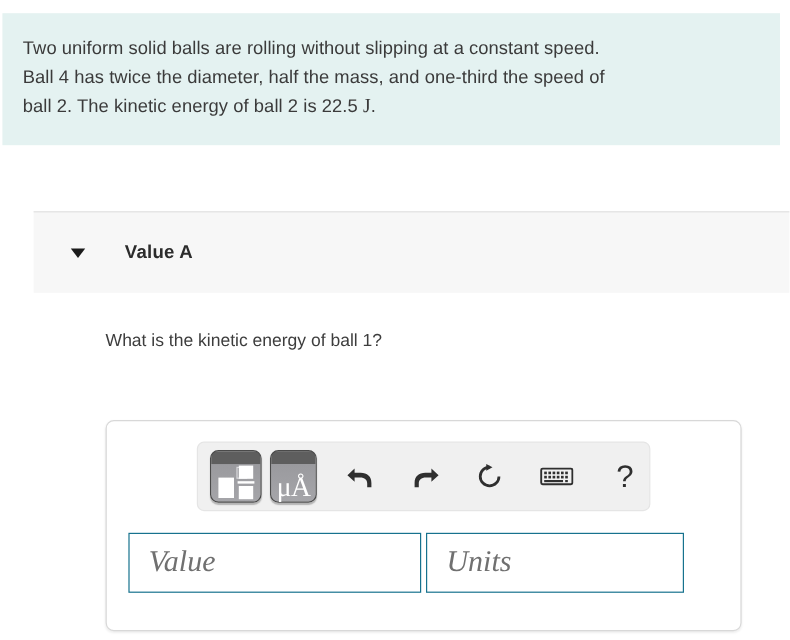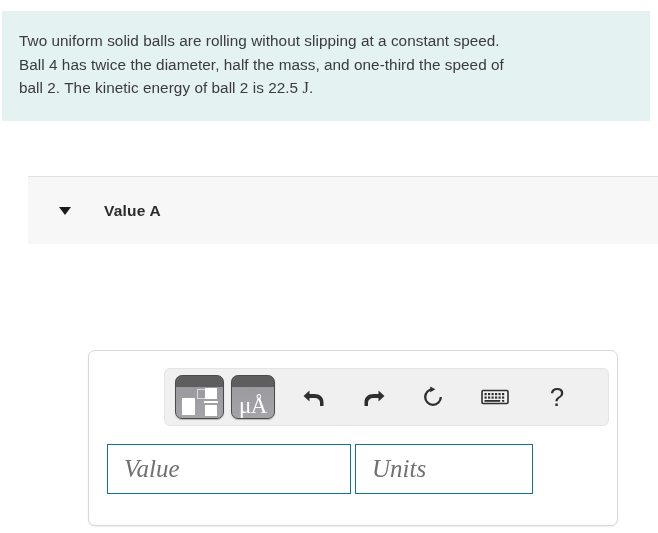--- a/index.html
+++ b/index.html
@@ -110,21 +110,21 @@
     border-radius: 7px;
     box-sizing: border-box;
     box-shadow: 0 1px 2px rgba(0,0,0,0.07);
   }
 
   
   .toolbar {
     position: absolute;
     left: 75px;
     top: 17px;
-    width: 445px;
+    width: 378px;
     height: 58px;
     background: #f0f0f0;
     border: 1px solid #e5e5e5;
     border-radius: 6px;
     box-sizing: border-box;
     display: flex;
     align-items: center;
     padding-left: 10px;
   }
   .tool-btn {
@@ -250,21 +250,21 @@
     padding: 0 12px 0 16px;
     outline: none;
   }
   .ans-input::placeholder {
     color: #707070;
     font-family: "Liberation Serif", serif;
     font-style: italic;
     opacity: 1;
   }
   .value-input { width: 244px; margin-right: 4px; }
-  .units-input { width: 178px; }
+  .units-input { width: 215px; }
 </style>
 </head>
 <body>
 
 <div class="problem-panel">
   <div class="problem-text">
     <span>Two uniform solid balls are rolling without slipping at a constant speed.</span><br>
     <span>Ball 4 has twice the diameter, half the mass, and one-third the speed of</span><br>
     <span>ball 2. The kinetic energy of ball 2 is 22.5 </span><span class="unit-serif">J</span><span>.</span>
   </div>
@@ -273,20 +273,21 @@
 <div class="part-section">
   <div class="part-header">
     <span class="collapse-toggle">
       <span class="tri-down"></span>
     </span>
     <span class="part-title">Value A</span>
   </div>
 </div>
 
 <div class="question-area">
+  <div class="question-text">What is the kinetic energy of ball 1?</div>
 </div>
 
 <div class="answer-box">
 
   <div class="toolbar">
 
     <div class="tool-btn">
       <span class="mt-base"></span>
       <span class="mt-sup"></span>
       <span class="mt-num"></span>

